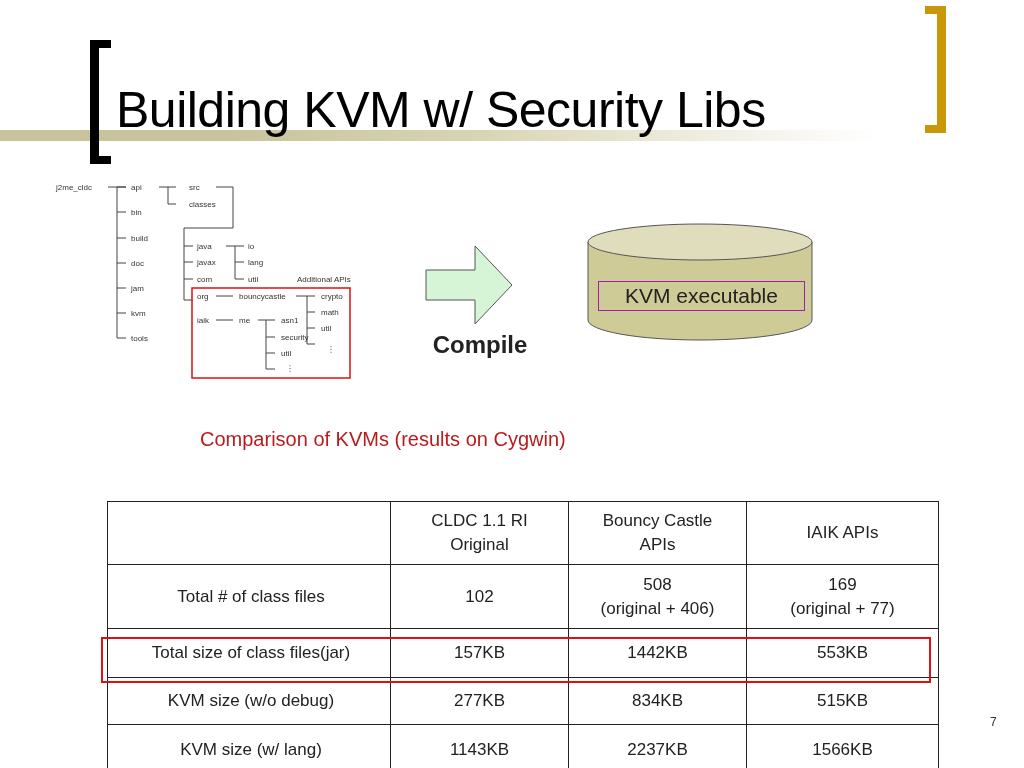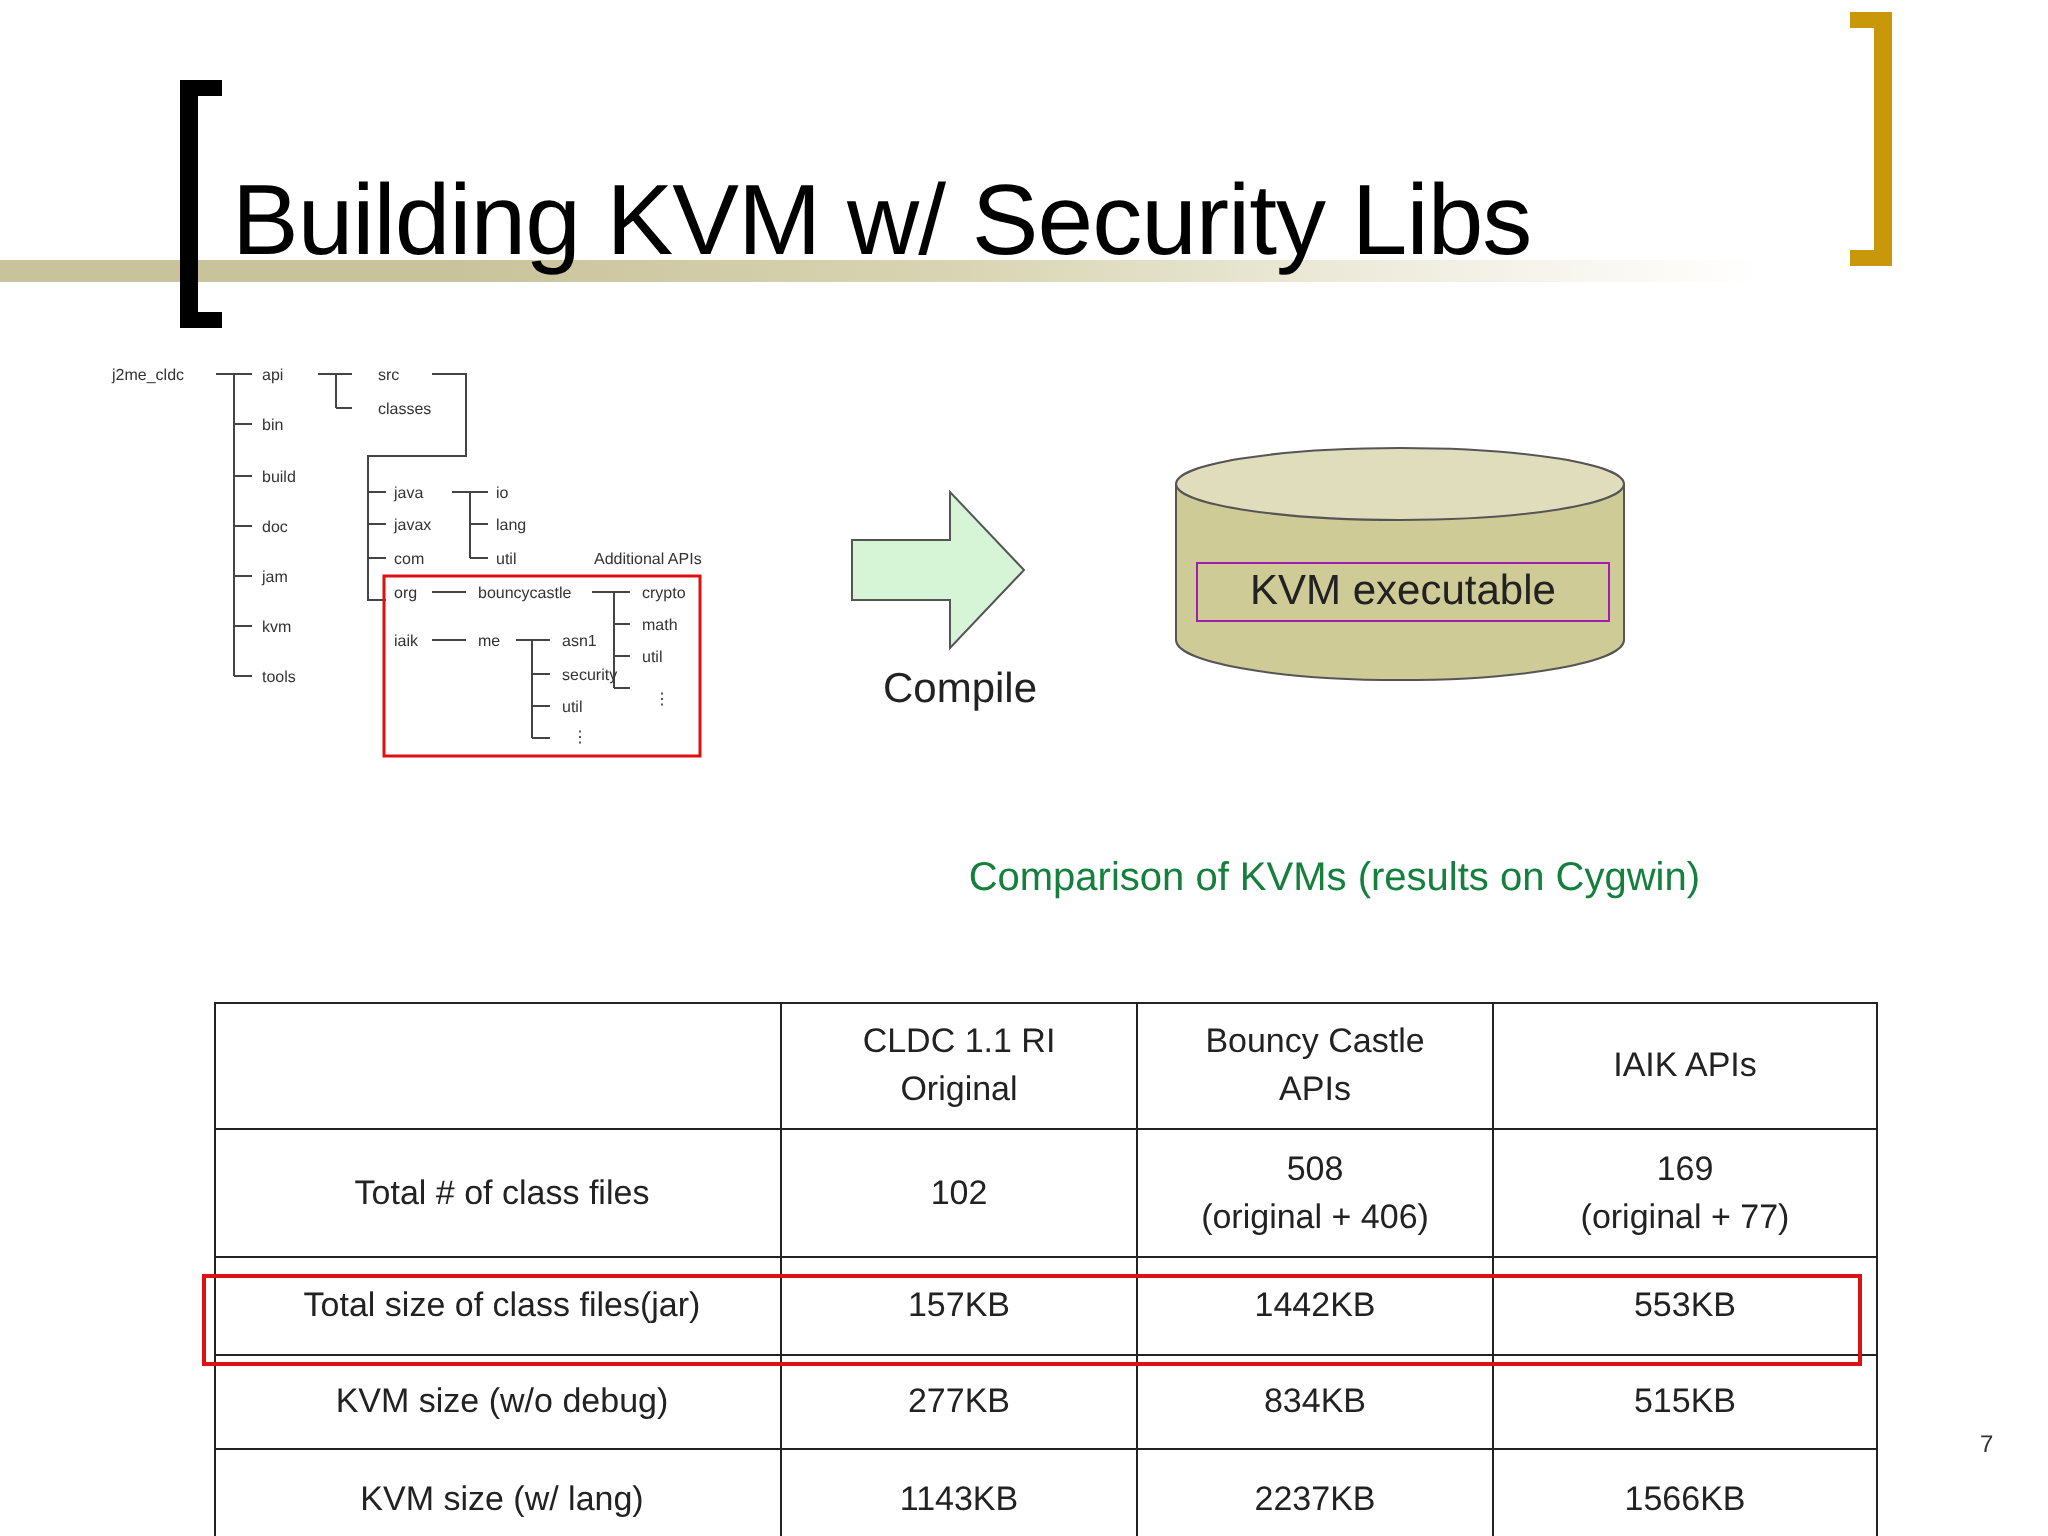--- a/index.html
+++ b/index.html
@@ -27,29 +27,29 @@
     left: 116px; top: 78px; font-size: 50px; line-height: 64px; color: #000;
     letter-spacing: -0.5px; white-space: nowrap;
   }
   
   .tree { left: 0; top: 0; width: 400px; height: 400px; }
   .tree text { font-family: "Liberation Sans", sans-serif; font-size: 8px; fill: #333; }
   .tree line, .tree polyline { stroke: #444; stroke-width: 1; fill: none; }
   
   .compile-label {
     left: 410px; top: 333px; width: 140px; text-align: center;
-    font-size: 21px; line-height: 24px; color: #222;
+    font-size: 24px; line-height: 24px; color: #222; font-weight: bold;
   }
   .cyl-label {
     left: 598px; top: 281px; width: 207px; height: 30px; box-sizing: border-box;
     border: 1px solid #a21caf; font-size: 21px; line-height: 28px; text-align: center; color: #222;
   }
   
   .table-caption {
-    left: 200px; top: 428px; width: 650px; text-align: right; font-size: 20px; color: #15803d;
+    left: 200px; top: 428px; width: 650px; text-align: left; font-size: 20px; color: #b91c1c;
   }
   table.cmp {
     position: absolute; left: 107px; top: 457px; width: 832px;
     border-collapse: collapse; font-size: 17px; color: #222; margin-top: 44px;
   }
   table.cmp td {
     border: 1.5px solid #222; text-align: center; vertical-align: middle; padding: 0 6px; line-height: 24px;
   }
   table.cmp td.rowhead { text-align: center; padding-left: 10px; }
   .highlight {

